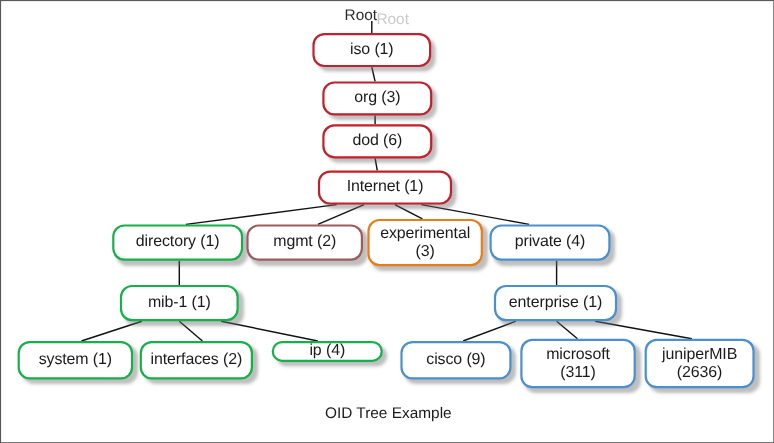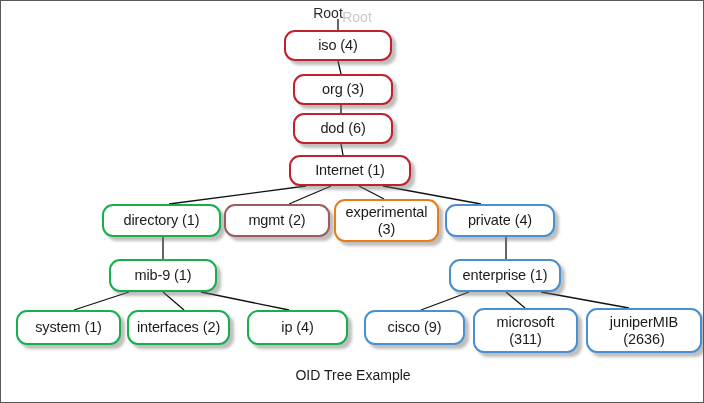--- a/index.html
+++ b/index.html
@@ -110,21 +110,21 @@
       <line x1="540" y1="291" x2="628" y2="307" stroke="#121212" stroke-width="1.3"></line>
     </svg>
 
   <div id="root-label">
     <span class="ghost">Root</span>
     <span class="main">Root</span>
   </div>
 
   <div id="node-layer">
       <div class="node c-red" style="left: 283px; top: 29px; width: 108px; height: 31px;">
-        <span>iso (4)</span>
+        <span>iso (1)</span>
       </div>
       <div class="node c-red" style="left: 292px; top: 73px; width: 100px; height: 31px;">
         <span>org (3)</span>
       </div>
       <div class="node c-red" style="left: 292px; top: 112px; width: 100px; height: 31px;">
         <span>dod (6)</span>
       </div>
       <div class="node c-red" style="left: 288px; top: 154px; width: 122px; height: 31px;">
         <span>Internet (1)</span>
       </div>
@@ -134,39 +134,39 @@
       <div class="node c-maroon" style="left: 223px; top: 203px; width: 106px; height: 33px;">
         <span>mgmt (2)</span>
       </div>
       <div class="node c-orange" style="left: 333px; top: 198px; width: 105px; height: 43px;">
         <span>experimental (3)</span>
       </div>
       <div class="node c-blue" style="left: 444px; top: 203px; width: 110px; height: 33px;">
         <span>private (4)</span>
       </div>
       <div class="node c-green" style="left: 108px; top: 258px; width: 108px; height: 33px;">
-        <span>mib-9 (1)</span>
+        <span>mib-1 (1)</span>
       </div>
       <div class="node c-blue" style="left: 448px; top: 258px; width: 112px; height: 33px;">
         <span>enterprise (1)</span>
       </div>
       <div class="node c-green" style="left: 15px; top: 309px; width: 105px; height: 35px;">
         <span>system (1)</span>
       </div>
       <div class="node c-green" style="left: 126px; top: 309px; width: 103px; height: 35px;">
         <span>interfaces (2)</span>
       </div>
-      <div class="node c-green" style="left: 246px; top: 309px; width: 101px; height: 35px;">
+      <div class="node c-green" style="left: 246px; top: 309px; width: 101px; height: 19px;">
         <span>ip (4)</span>
       </div>
       <div class="node c-blue" style="left: 363px; top: 309px; width: 101px; height: 35px;">
         <span>cisco (9)</span>
       </div>
       <div class="node c-blue" style="left: 472px; top: 307px; width: 105px; height: 45px;">
         <span>microsoft (311)</span>
       </div>
-      <div class="node c-blue" style="left: 585px; top: 307px; width: 116px; height: 45px; justify-content: flex-end;">
+      <div class="node c-blue" style="left: 585px; top: 307px; width: 100px; height: 45px; justify-content: flex-end;">
         <span>juniperMIB (2636)</span>
       </div>
     </div>
 
   <div id="caption">OID Tree Example</div>
 </div>
 
 </body></html>

